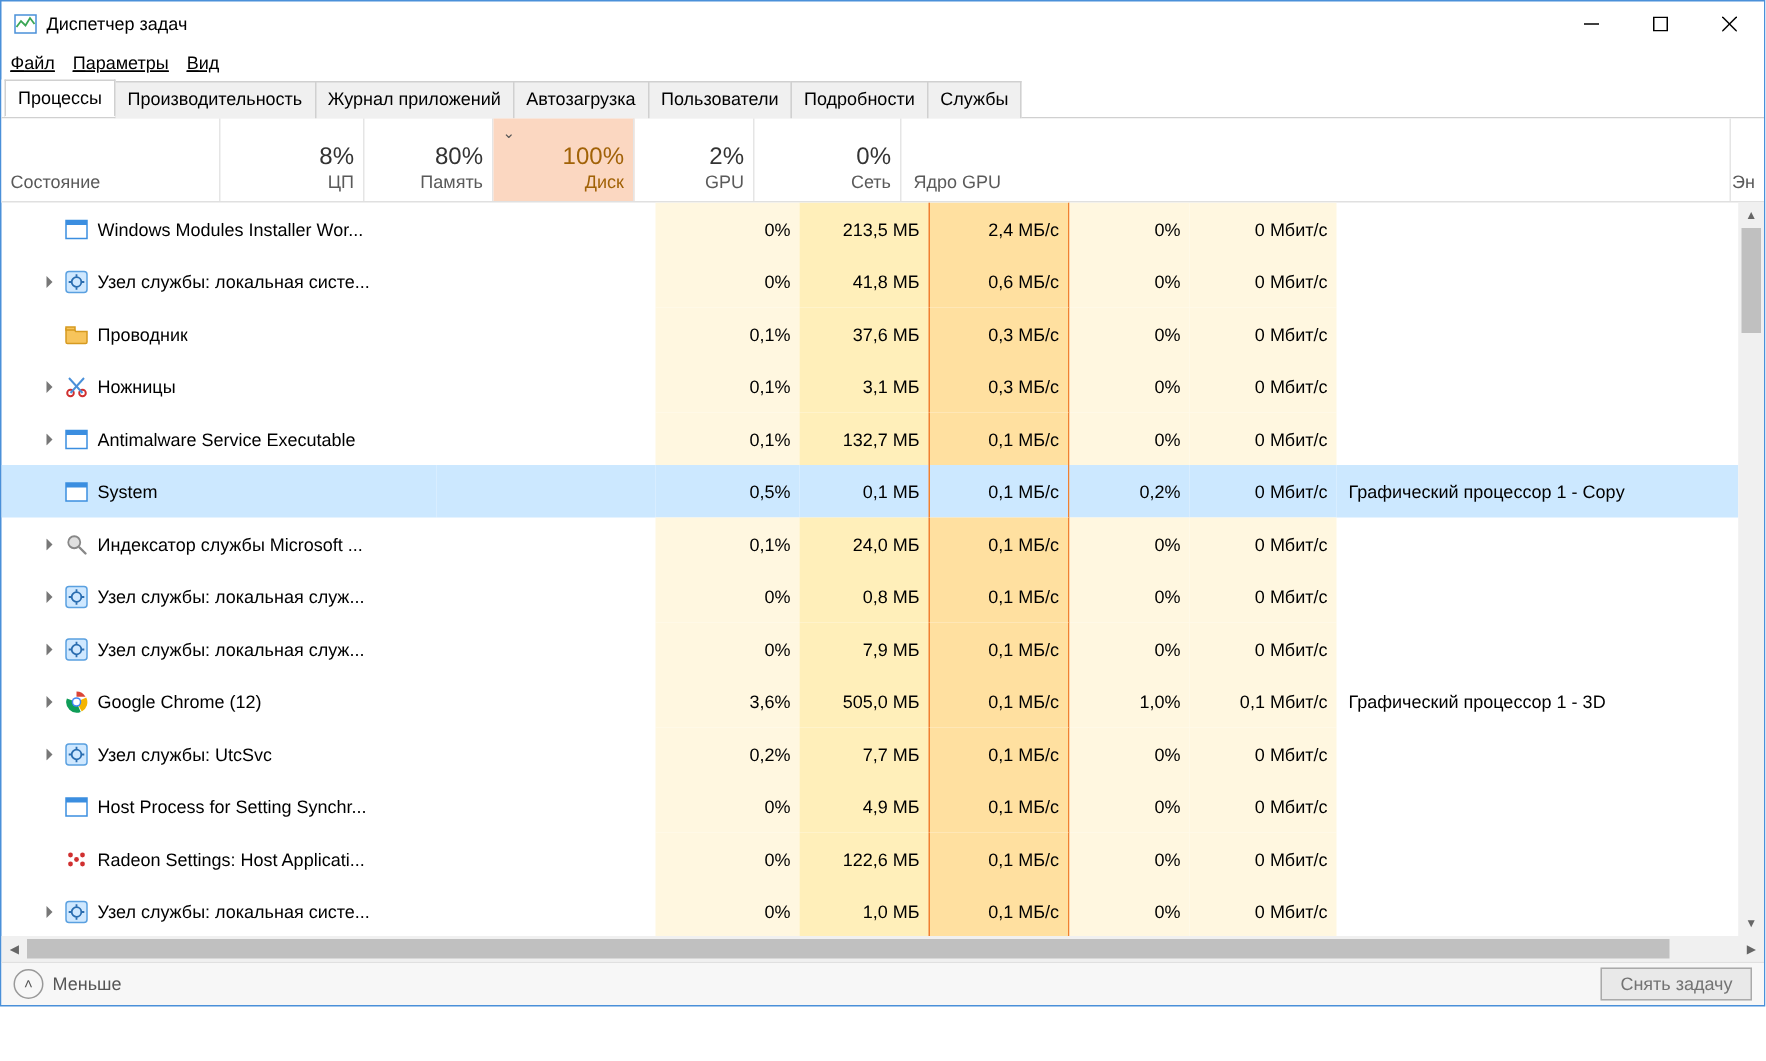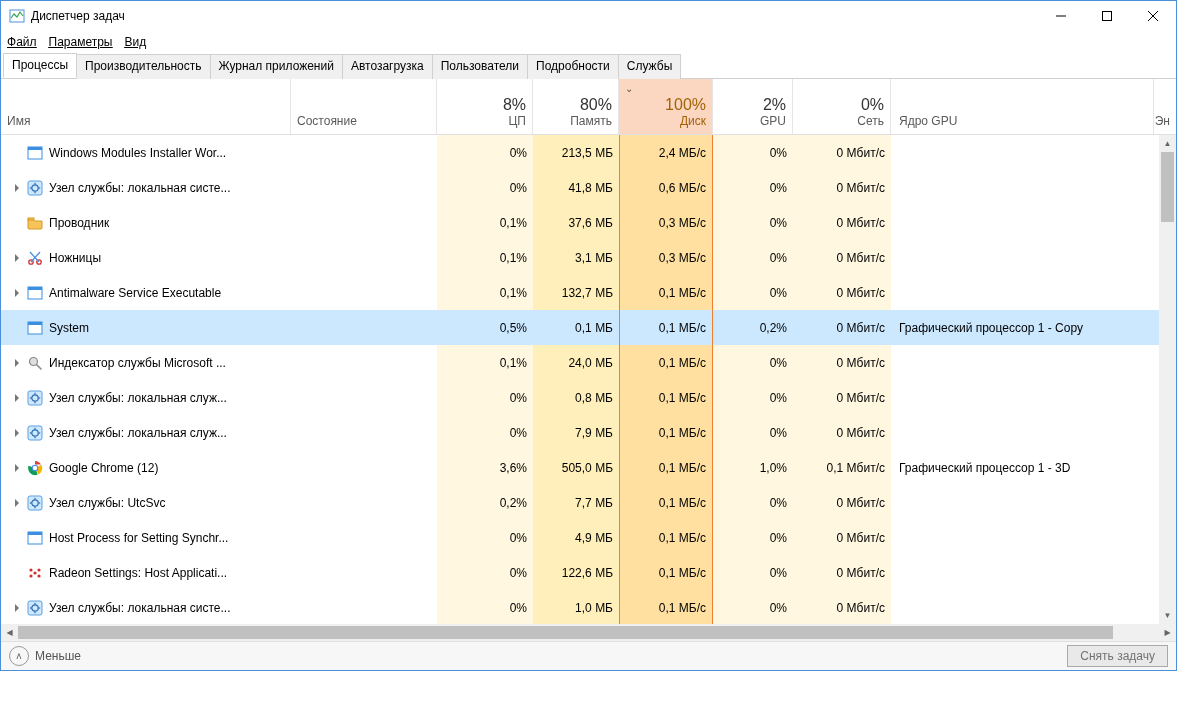--- a/index.html
+++ b/index.html
@@ -173,21 +173,21 @@
     display: flex;
     align-items: center;
     border-right: 0px solid transparent;
     font-size: 12px;
     padding: 0 6px;
     white-space: nowrap;
     overflow: hidden;
   }
   .cell.name {
     width: 290px;
-    padding-left: 8px;
+    padding-left: 24px;
   }
   .exp {
     width: 16px;
     display: inline-flex;
     justify-content: center;
     color: #666;
     font-size: 10px;
     margin-right: 2px;
     flex-shrink: 0;
   }
@@ -366,23 +366,20 @@
     <div class="tab">Производительность</div>
     <div class="tab">Журнал приложений</div>
     <div class="tab">Автозагрузка</div>
     <div class="tab">Пользователи</div>
     <div class="tab">Подробности</div>
     <div class="tab">Службы</div>
   </div>
 
   <div class="table-wrap">
     <div class="thead">
-      <div class="th name-col">
-        <span class="lbl">Имя</span>
-      </div>
       <div class="th state-col">
         <span class="lbl">Состояние</span>
       </div>
       <div class="th num cpu-col">
         <span class="pct">8%</span>
         <span class="lbl">ЦП</span>
       </div>
       <div class="th num mem-col">
         <span class="pct">80%</span>
         <span class="lbl">Память</span>

